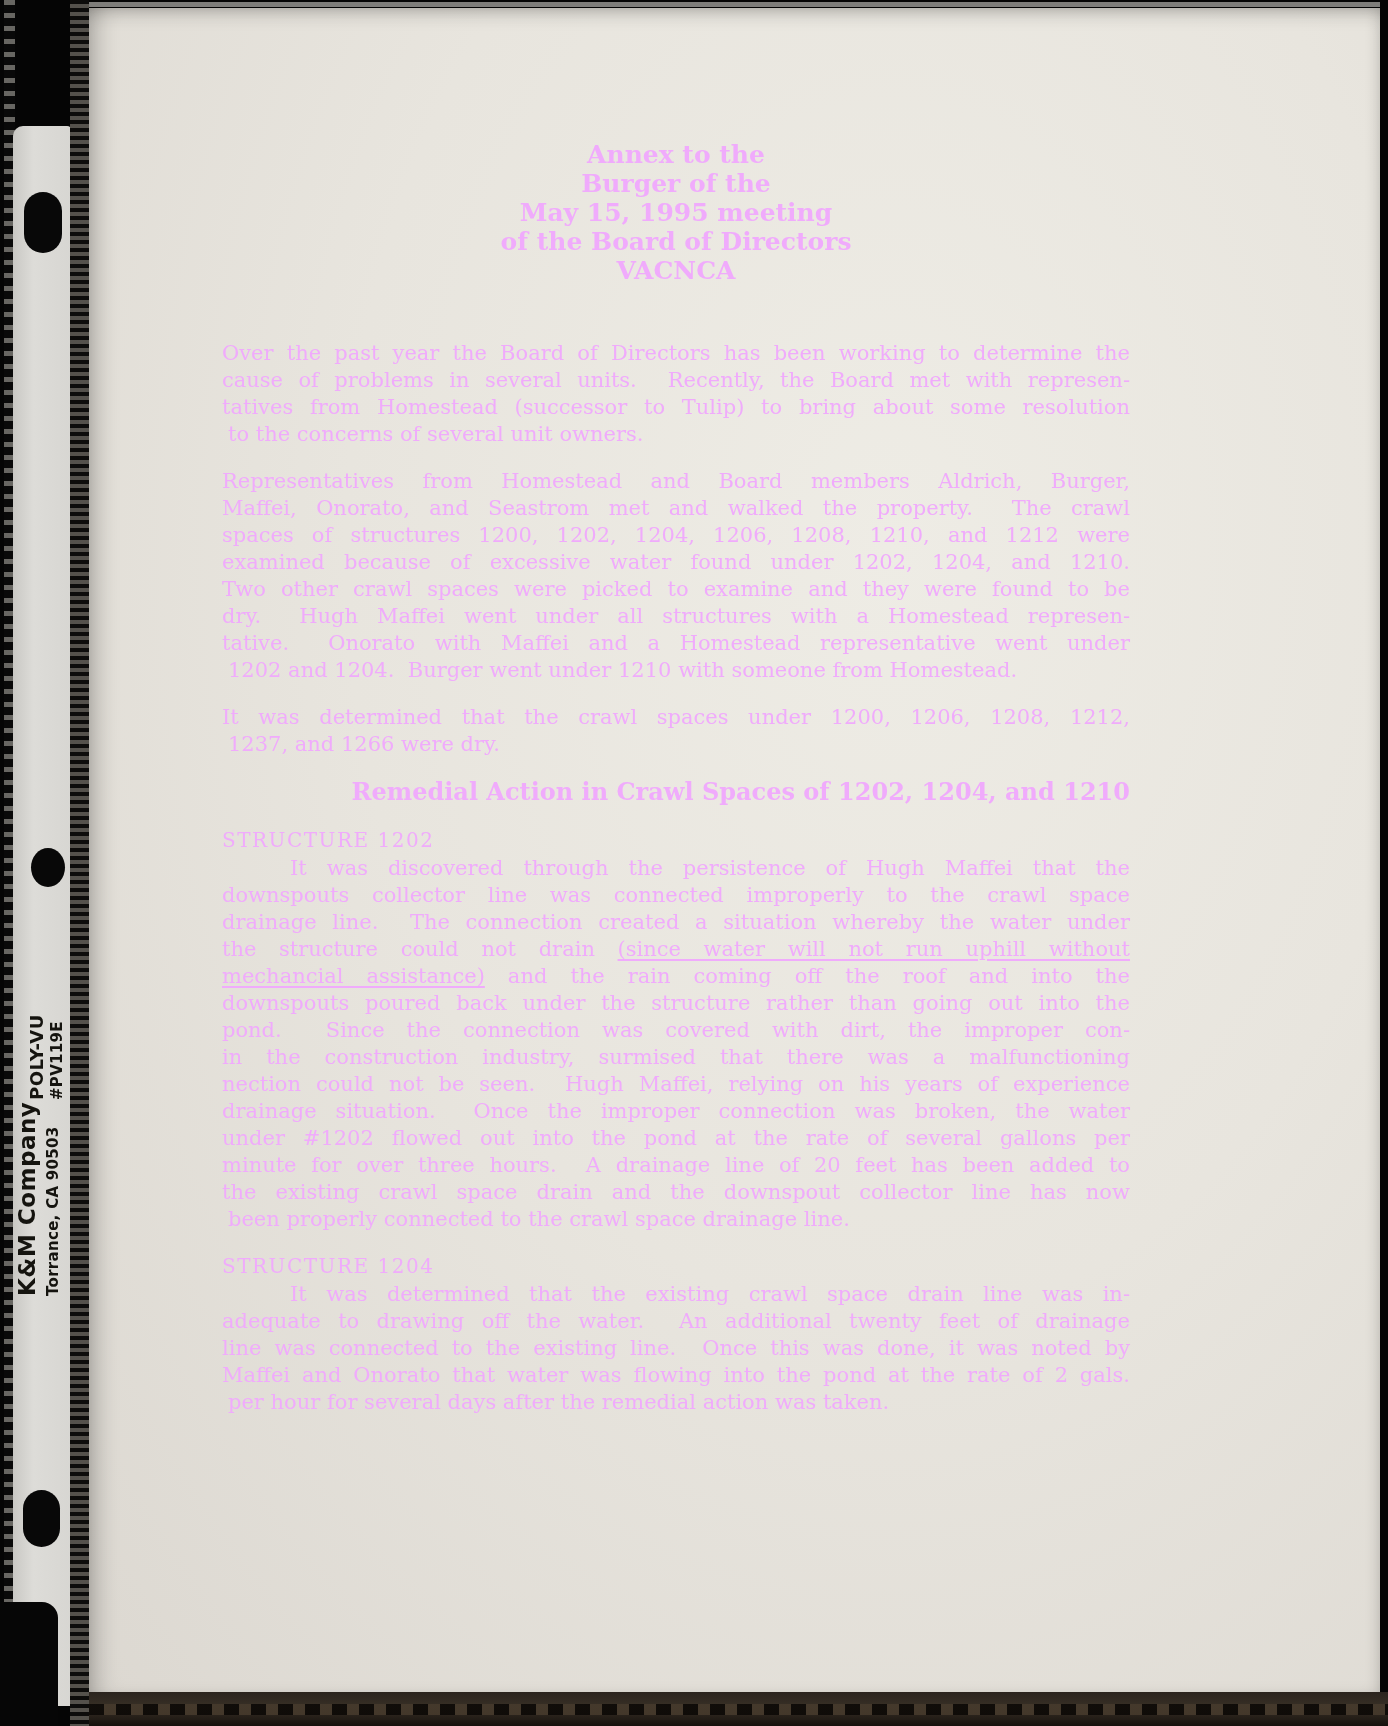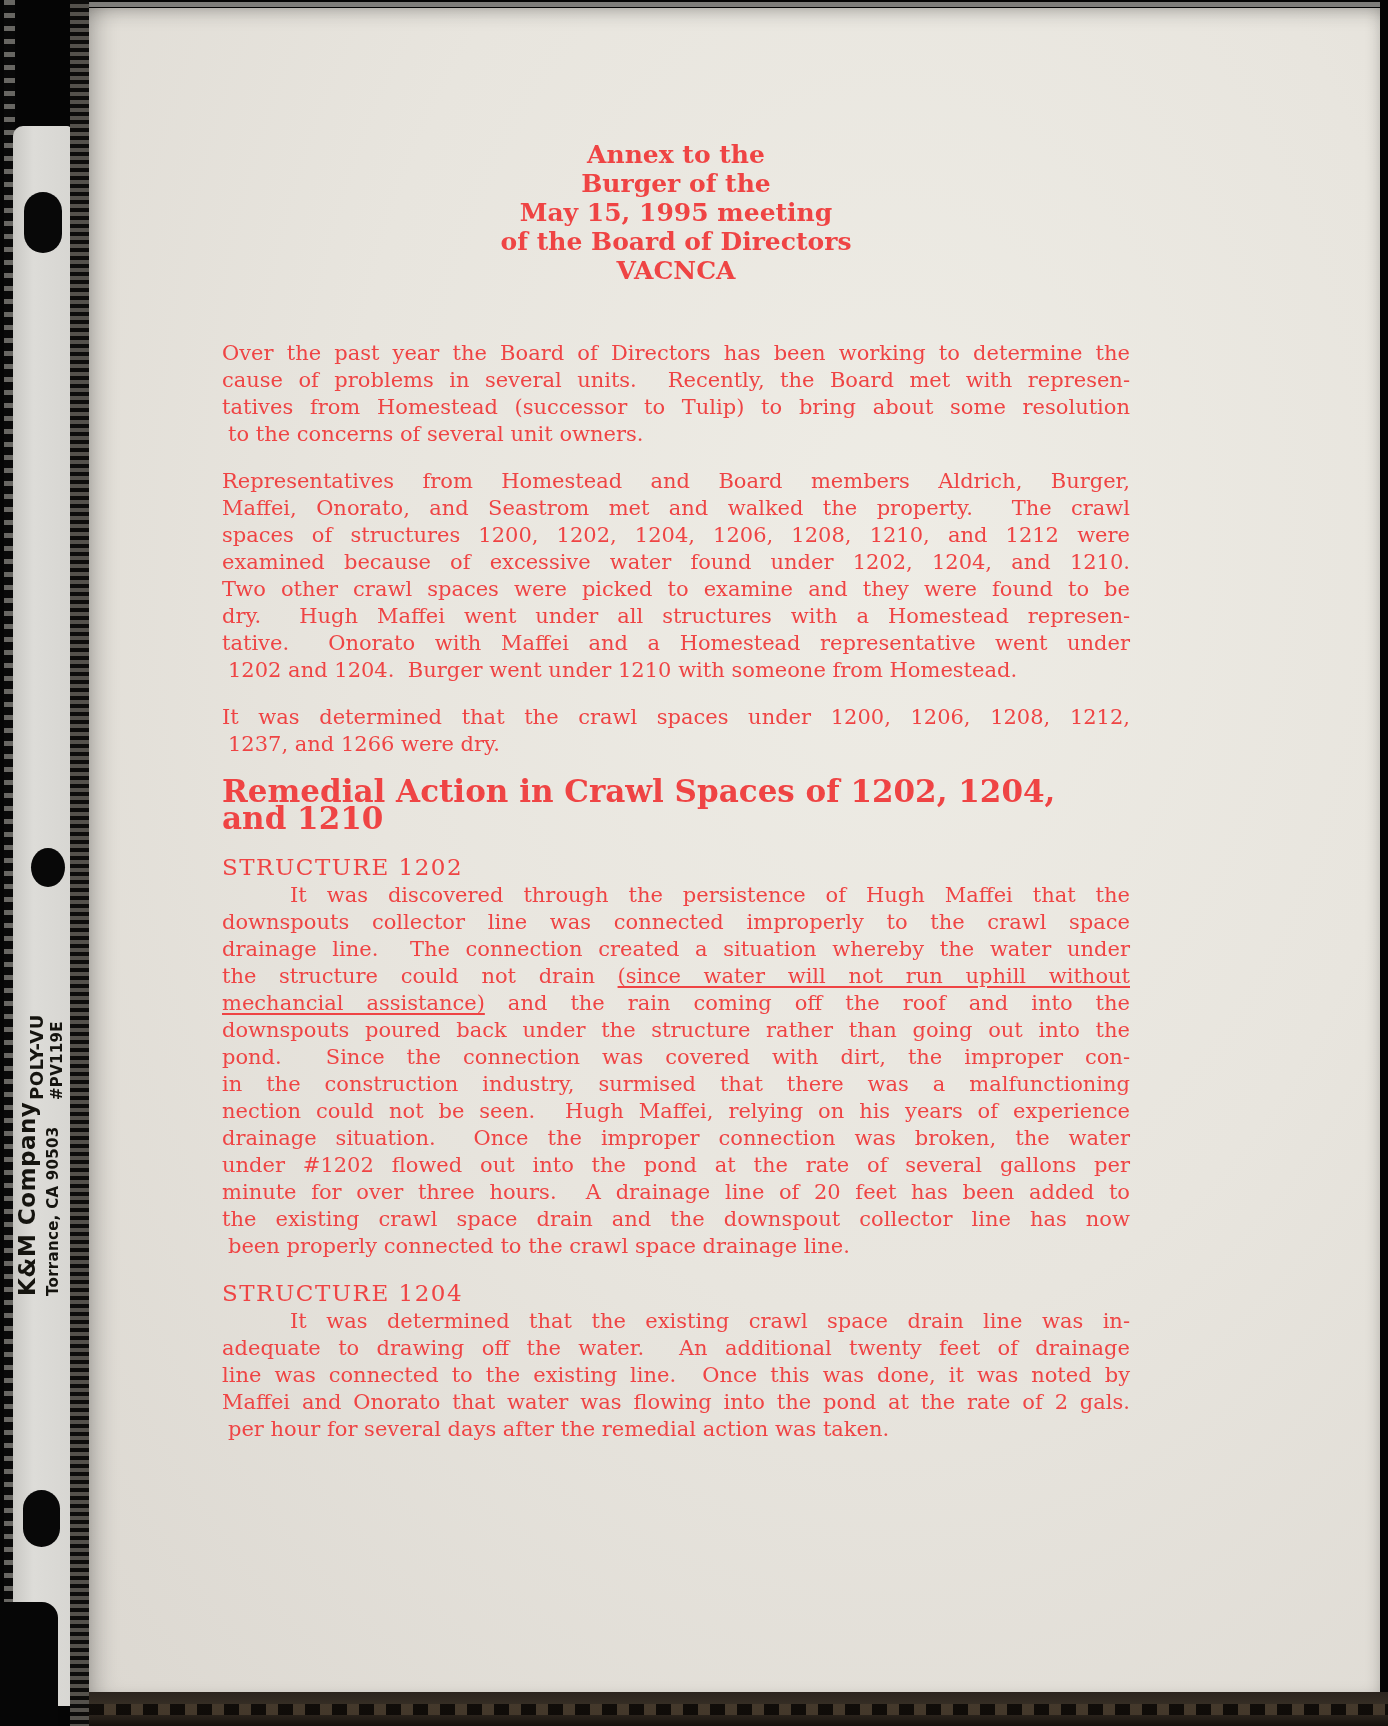--- a/index.html
+++ b/index.html
@@ -70,33 +70,33 @@
   .bottom-band .weld-dots {
     position: absolute; left: 0; top: 12px; width: 100%; height: 11px;
     background: repeating-linear-gradient(90deg,
       #0c0906 0 15px, #463a2c 15px 27px);
     opacity: .9;
   }
 
   
   .content {
     position: absolute; left: 222px; top: 140px; width: 908px;
-    color: #ef4444; font-size: 21px; line-height: 27px;
+    color: #f0abfc; font-size: 21px; line-height: 27px;
   }
   .title-block { text-align: center; font-weight: bold; font-size: 25px; line-height: 29px; margin-bottom: 55px; }
   .title-block .line { text-align: center; }
   .para { margin-bottom: 20px; }
   .body-text .line { text-align: justify; text-align-last: justify; }
   .body-text .line.last { text-align-last: left; margin-left: 6px; }
   .indent-first .line:first-child { text-indent: 68px; }
   .section-heading {
-    text-align: left; font-weight: bold; font-size: 31px;
+    text-align: right; font-weight: bold; font-size: 24px;
     margin: 10px 0 22px 0;
   }
-  .structure-heading { font-size: 23px; letter-spacing: 1.5px; margin: 0 0 1px 0; }
+  .structure-heading { font-size: 20px; letter-spacing: 1.5px; margin: 0 0 1px 0; }
   .u { text-decoration: underline; text-underline-offset: 3px; text-decoration-thickness: 2px; }
 </style>
 </head>
 <body>
 
 <div class="stitch-edge"></div>
 <div class="paper"></div>
 <div class="top-glint"></div>
 <div class="bottom-band">
   <div class="weld-dots"></div>

